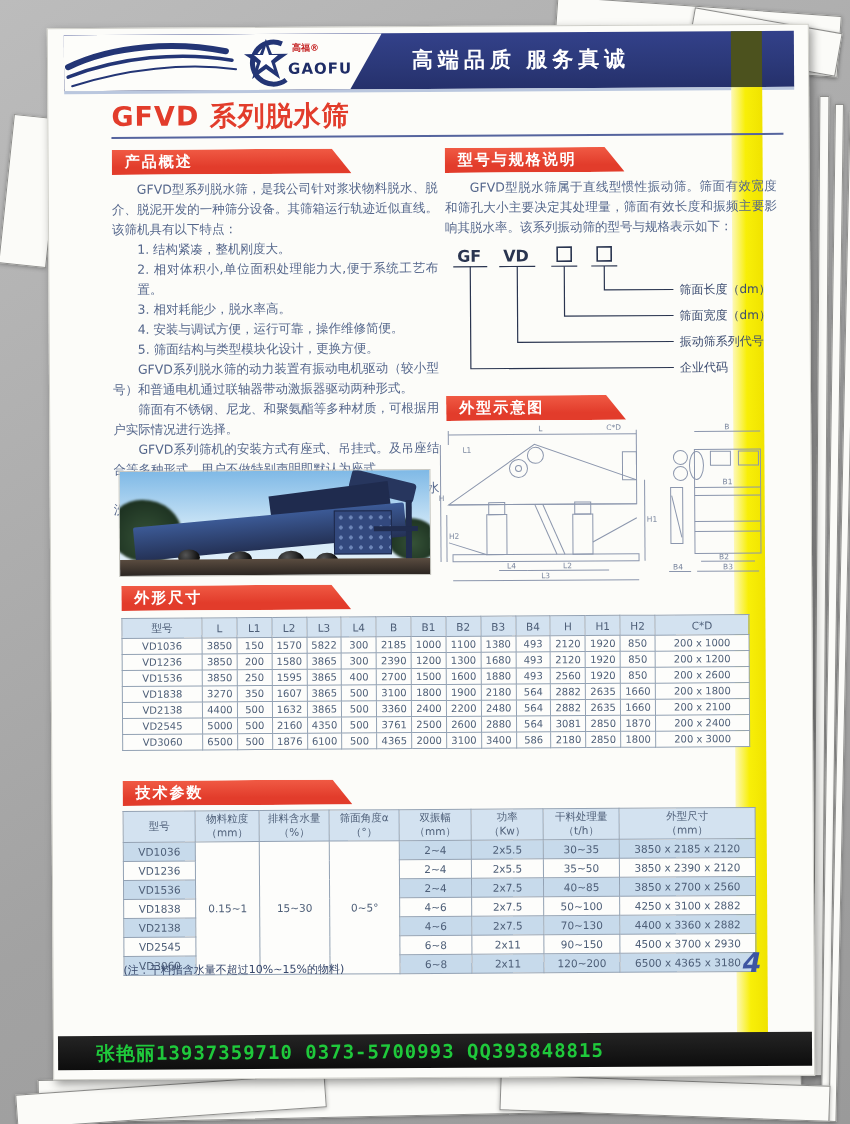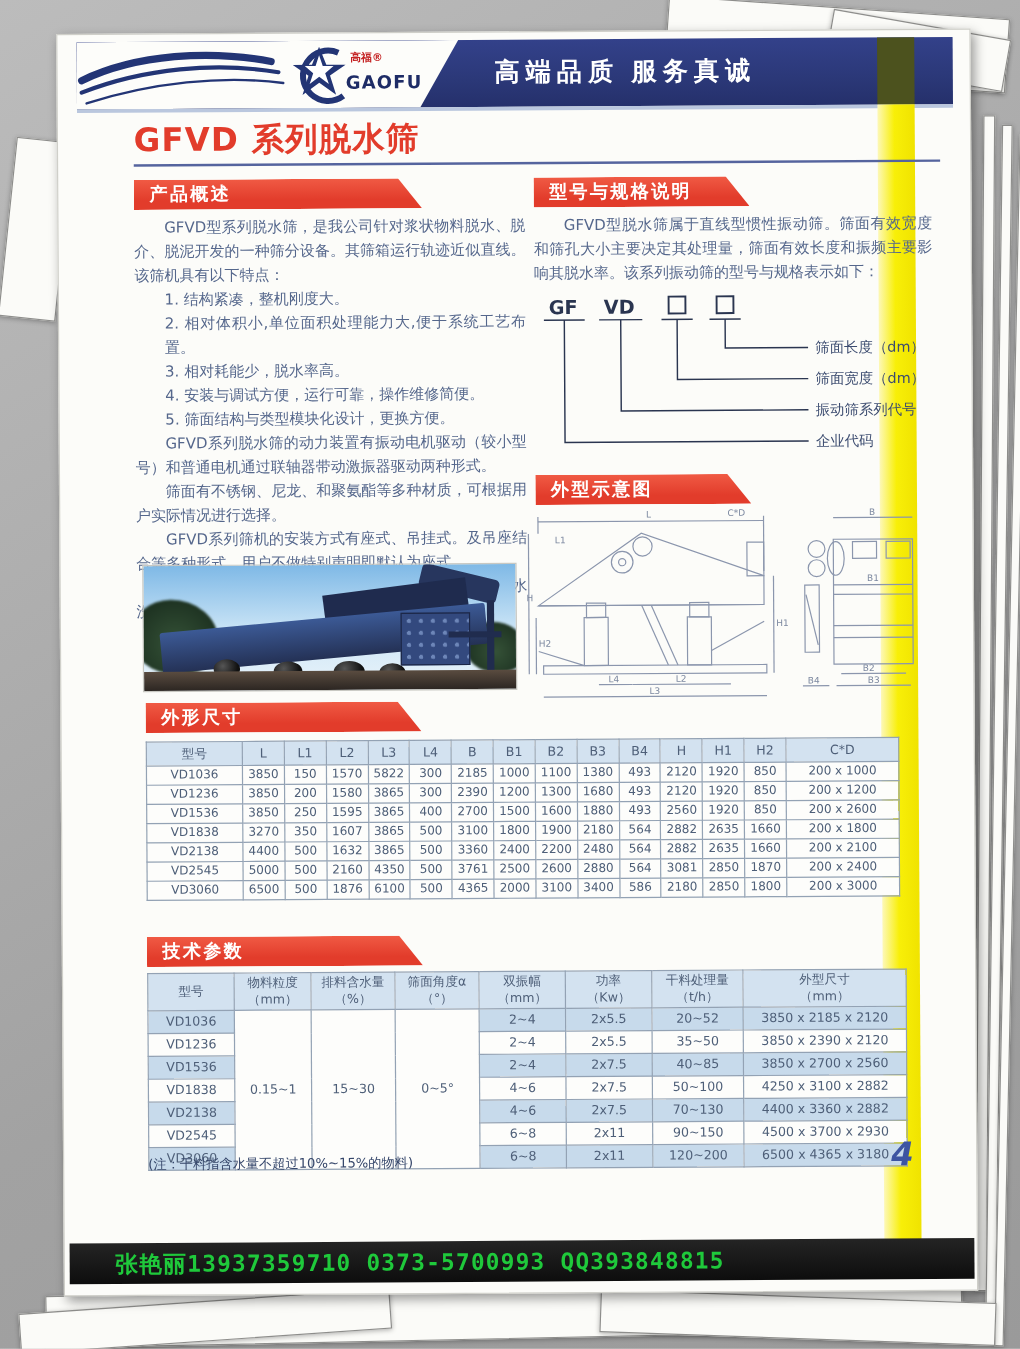--- a/index.html
+++ b/index.html
@@ -454,21 +454,21 @@
         </tr>
       </thead>
     <tbody>
         <tr>
           <td class="shade">VD1036</td>
           <td rowspan="7" class="merge">0.15~1</td>
           <td rowspan="7" class="merge">15~30</td>
           <td rowspan="7" class="merge">0~5°</td>
           <td class="shade">2~4</td>
           <td class="shade">2x5.5</td>
-          <td class="shade">20~52</td>
+          <td class="shade">30~35</td>
           <td class="shade">3850 x 2185 x 2120</td>
         </tr>
         <tr>
           <td>VD1236</td>
           <td>2~4</td>
           <td>2x5.5</td>
           <td>35~50</td>
           <td>3850 x 2390 x 2120</td>
         </tr>
         <tr>

